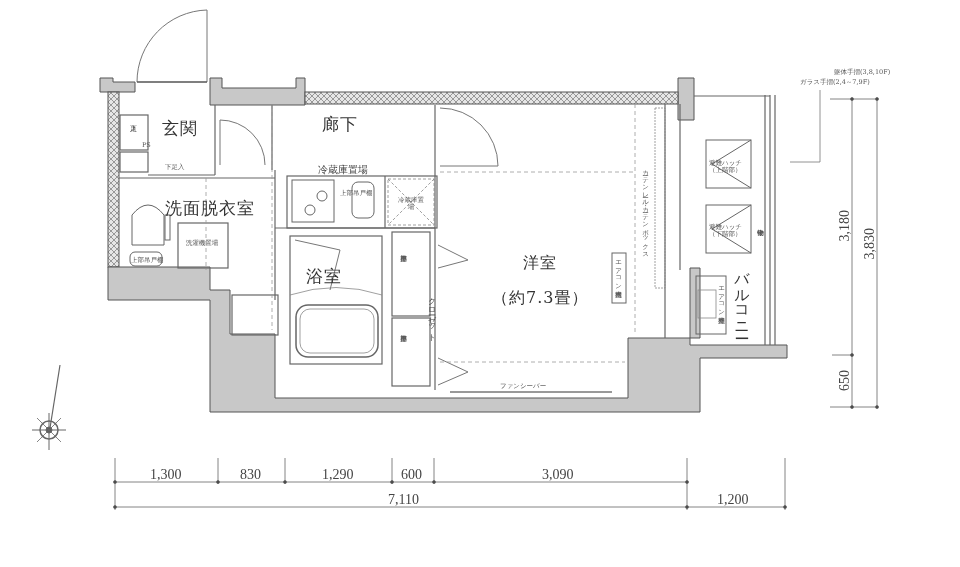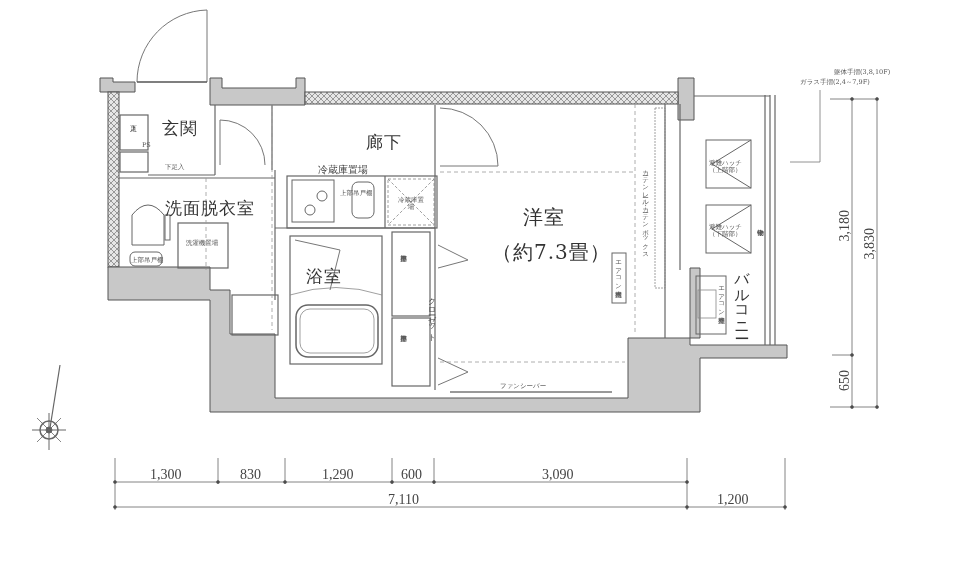--- a/index.html
+++ b/index.html
@@ -1,21 +1,21 @@
 <!DOCTYPE html>
 <html><head>
 <meta charset="utf-8">
 <style>
   html, body { margin: 0; padding: 0; background: #ffffff; }
   body { width: 960px; height: 567px; position: relative; overflow: hidden;
          font-family: "DejaVu Serif", "Liberation Serif", serif; color: #333; }
   #plan { position: absolute; left: 0; top: 0; width: 960px; height: 567px; }
   .lbl { position: absolute; white-space: nowrap; color: #333; line-height: 1; }
   .room-lg { font-size: 17px; letter-spacing: 1px; }
-  .room-xl { font-size: 20px; letter-spacing: 1px; }
+  .room-xl { font-size: 16px; letter-spacing: 1px; margin-top: 48px; }
   .tiny { font-size: 6.5px; color: #555; }
   .small { font-size: 10px; color: #444; }
   .vert { writing-mode: vertical-rl; }
   .dim { font-size: 14px; color: #444; font-family: "Liberation Serif", serif; }
 </style>
 </head>
 <body>
 
 <svg id="plan" viewBox="0 0 960 567" xmlns="http://www.w3.org/2000/svg">
   <defs>
@@ -172,21 +172,21 @@
     <circle cx="49" cy="430" r="9" stroke-width="1.5"></circle>
     <circle cx="49" cy="430" r="3" fill="#555"></circle>
     <line x1="32" y1="430" x2="66" y2="430" stroke-width="1"></line>
     <line x1="49" y1="413" x2="49" y2="450" stroke-width="1"></line>
     <line x1="37" y1="418" x2="61" y2="442" stroke-width="0.8"></line>
     <line x1="61" y1="418" x2="37" y2="442" stroke-width="0.8"></line>
   </g>
 </svg>
 
 <div class="lbl room-lg" style="left:162px;top:120px;">玄関</div>
-<div class="lbl room-lg" style="left:322px;top:134px;margin-left:44px;">廊下</div>
+<div class="lbl room-lg" style="left:322px;top:116px;">廊下</div>
 <div class="lbl small" style="left:318px;top:165px;">冷蔵庫置場</div>
 <div class="lbl room-lg" style="left:165px;top:200px;">洗面脱衣室</div>
 <div class="lbl room-lg" style="left:306px;top:268px;">浴室</div>
 <div class="lbl room-xl" style="left:523px;top:207px;">洋室</div>
 <div class="lbl room-xl" style="left:492px;top:242px;">（約7.3畳）</div>
 <div class="lbl small vert" style="left:427px;top:292px;font-size:8px;">クローゼット</div>
 <div class="lbl vert" style="left:734px;top:262px;font-size:15px;">バルコニー</div>
 
 <div class="lbl tiny vert" style="left:130px;top:120px;">下足入</div>
 <div class="lbl tiny" style="left:126px;top:142px;margin-left:16px;">PS</div>

